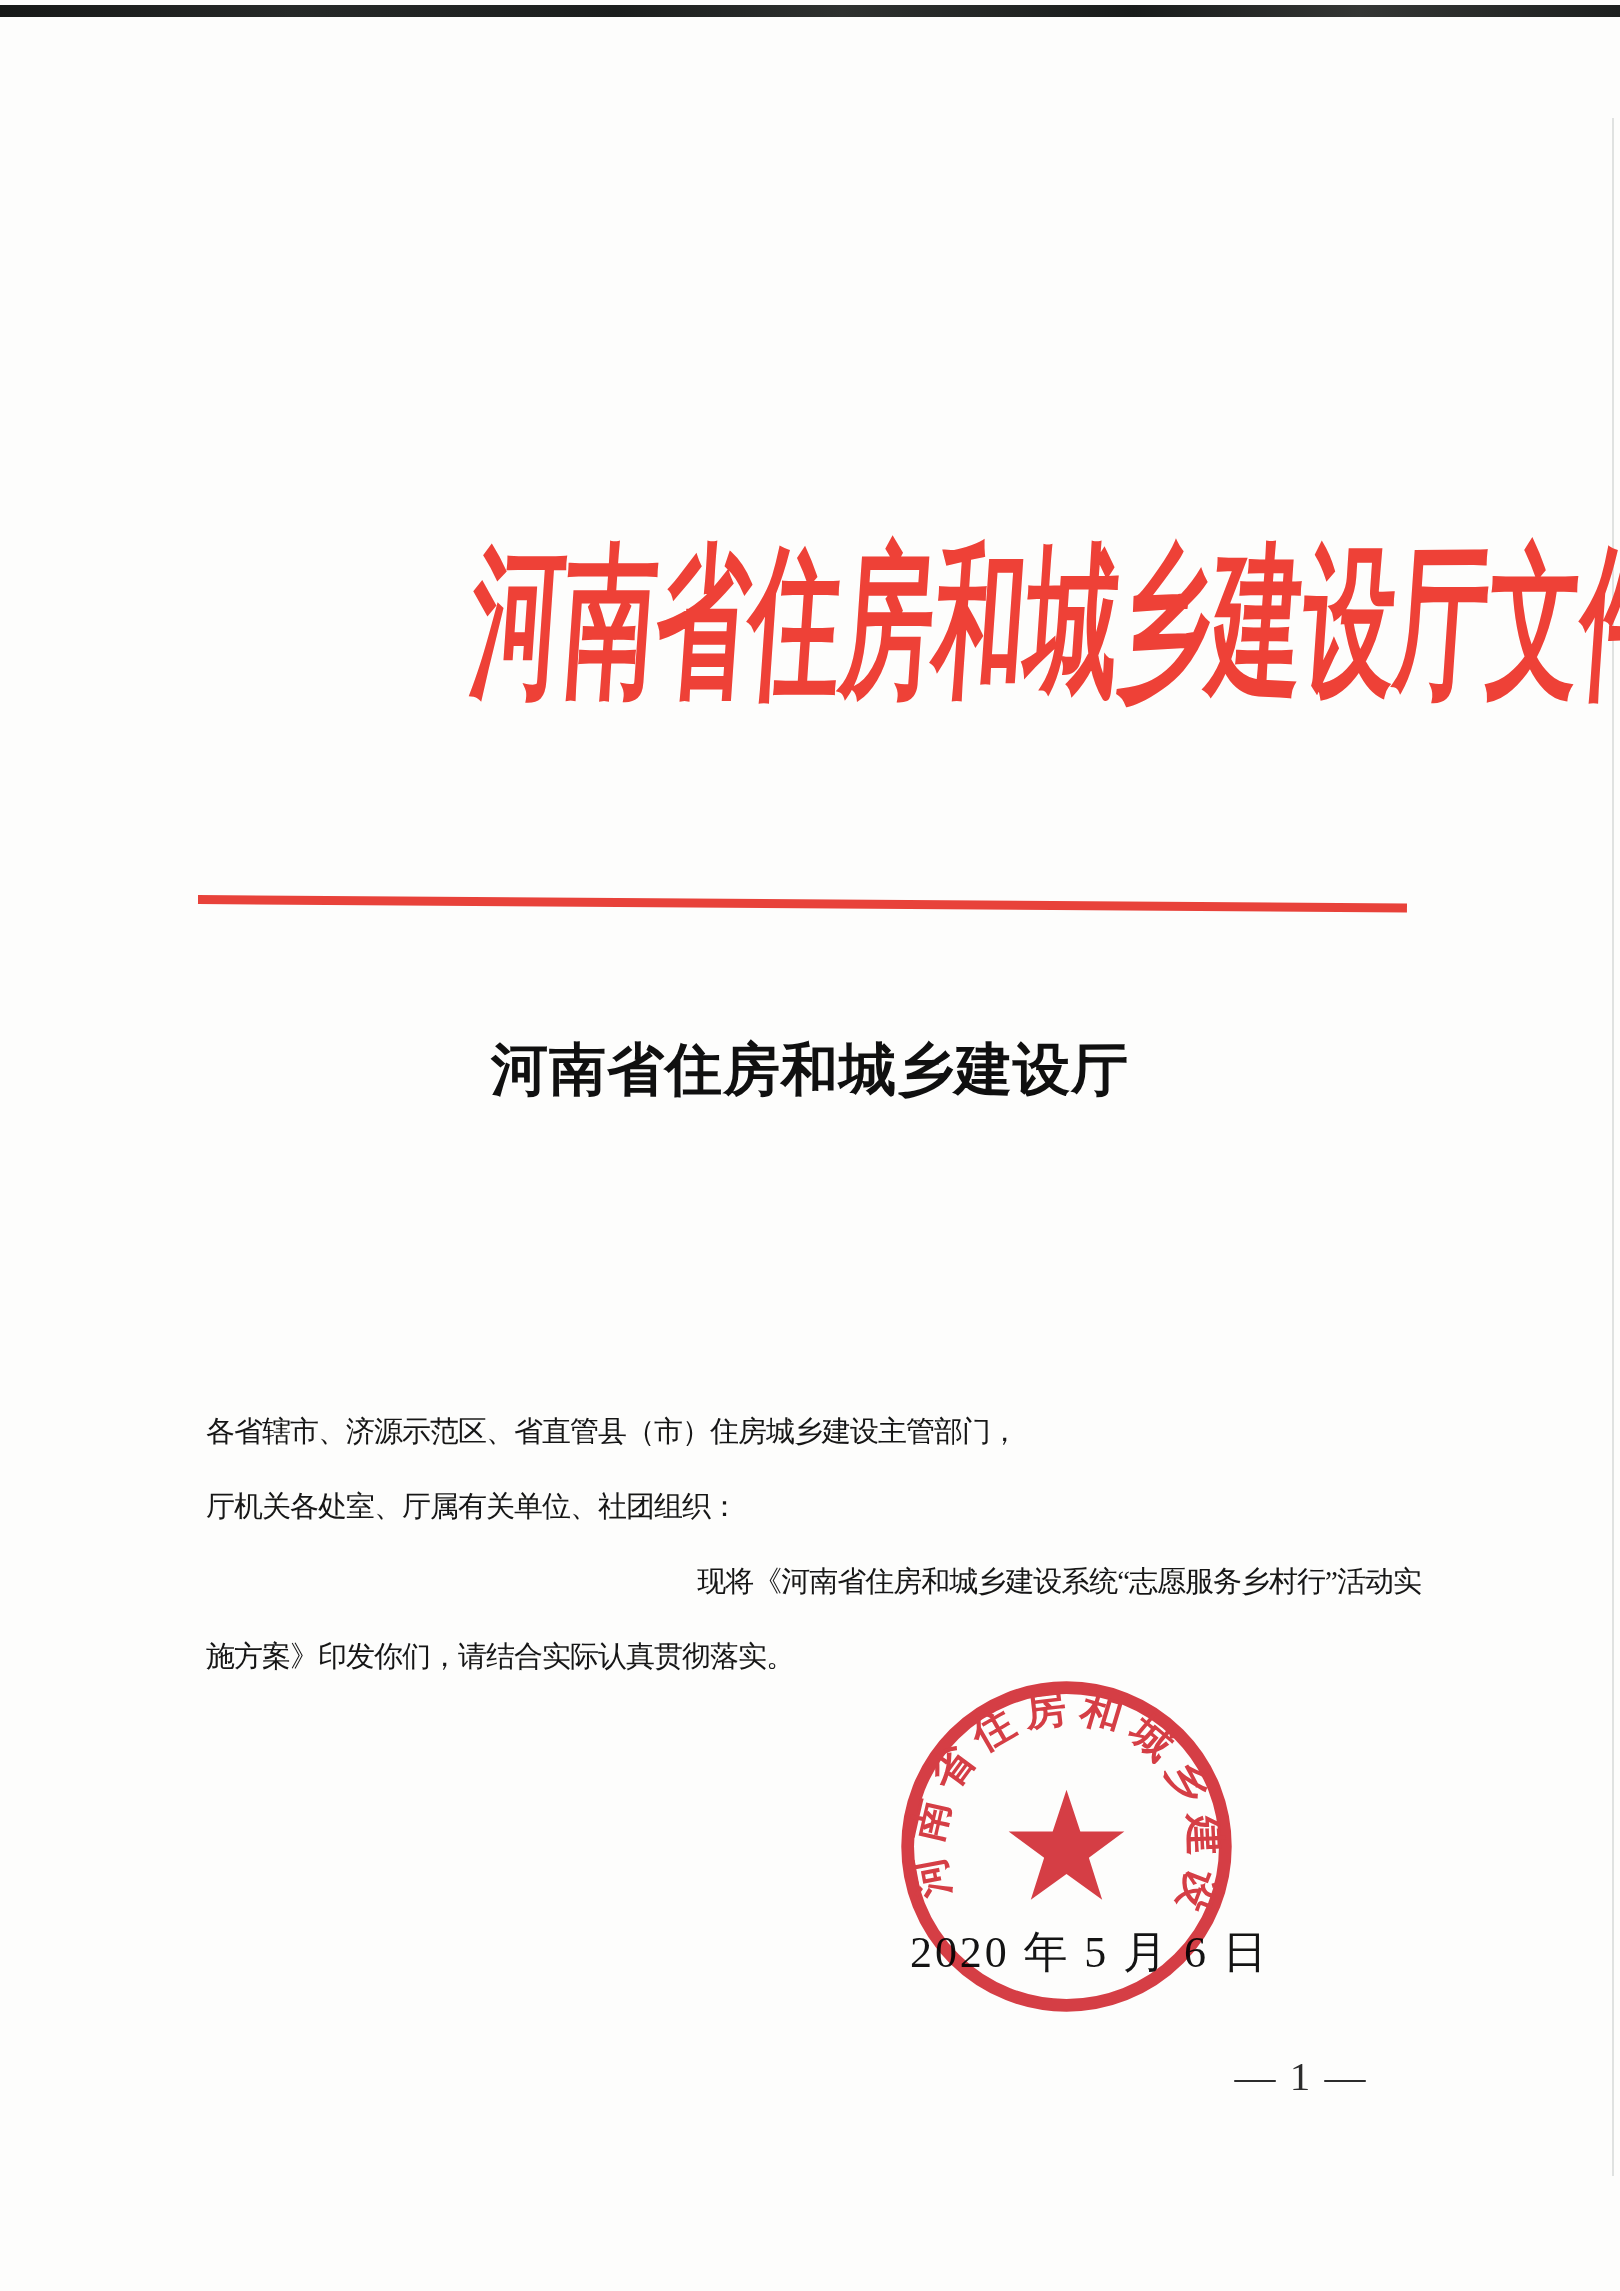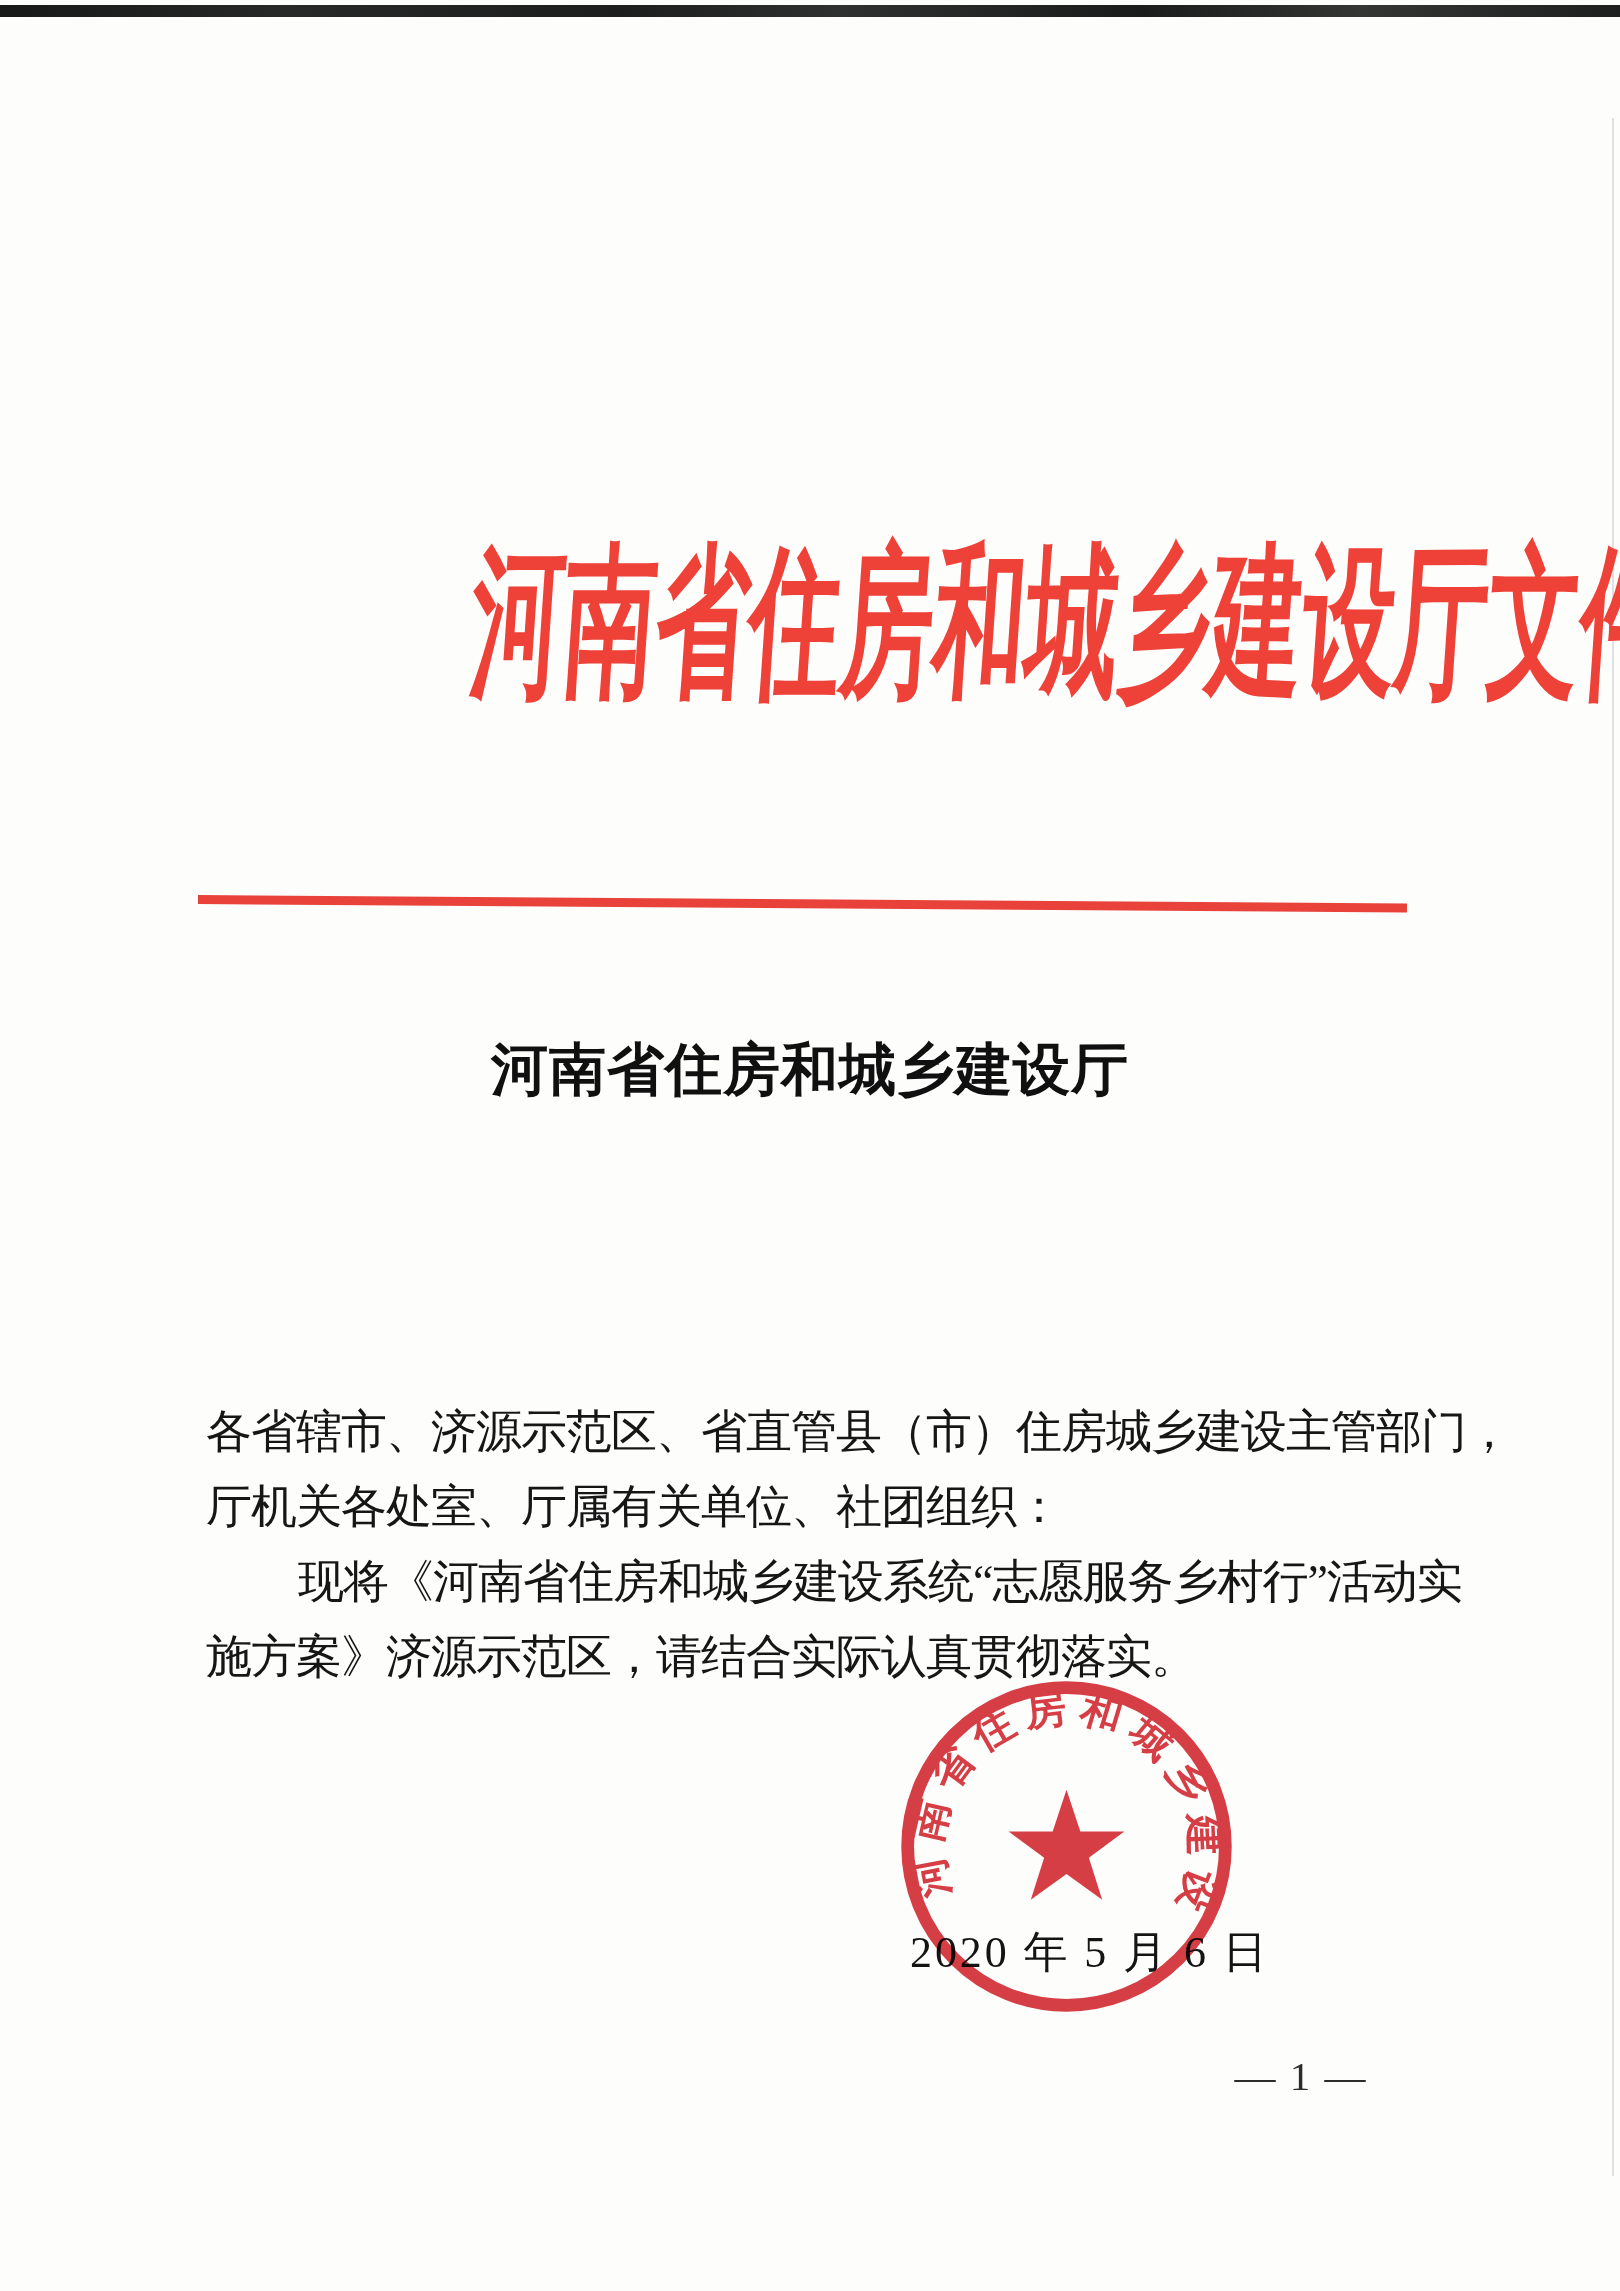--- a/index.html
+++ b/index.html
@@ -69,21 +69,21 @@
     font-weight: 700;
     line-height: 97px;
     color: #101010;
     letter-spacing: 1px;
   }
   
   .body-text {
     position: absolute;
     left: 206px; top: 1394px;
     width: 1215px;
-    font-size: 46px;
+    font-size: 29px;
     line-height: 75px;
     color: #161616;
     letter-spacing: -1px;
   }
   .body-line { white-space: nowrap; }
   .body-line.indent { text-indent: 2em; text-align: right; }
   
   .sign-date {
     position: absolute;
     left: 910px; top: 1923px;
@@ -130,21 +130,21 @@
   <div class="red-rule"></div>
 
   <div class="doc-title">
     <div>河南省住房和城乡建设厅</div>
   </div>
 
   <div class="body-text">
     <div class="body-line">各省辖市、济源示范区、省直管县（市）住房城乡建设主管部门，</div>
     <div class="body-line">厅机关各处室、厅属有关单位、社团组织：</div>
     <div class="body-line indent">现将《河南省住房和城乡建设系统“志愿服务乡村行”活动实</div>
-    <div class="body-line">施方案》济源示范区，请结合实际认真贯彻落实。</div>
+    <div class="body-line">施方案》印发你们，请结合实际认真贯彻落实。</div>
   </div>
 
   <div class="sign-date">2020 年 5 月 6 日</div>
 
   <svg class="seal" viewBox="0 0 360 360" xmlns="http://www.w3.org/2000/svg">
     <defs>
       <path id="seal-arc" d="M 64.9 233.7 A 127 127 0 1 1 295.1 233.7" fill="none"></path>
     </defs>
     <circle cx="180" cy="180" r="162" fill="none" stroke-width="13" stroke="#d5333c"></circle>
     <polygon points="180,122 194.1,164.6 239.0,164.8 202.8,191.4 216.4,234.2 180,208 143.6,234.2 157.2,191.4 121.0,164.8 165.9,164.6" fill="#d5333c"></polygon>

